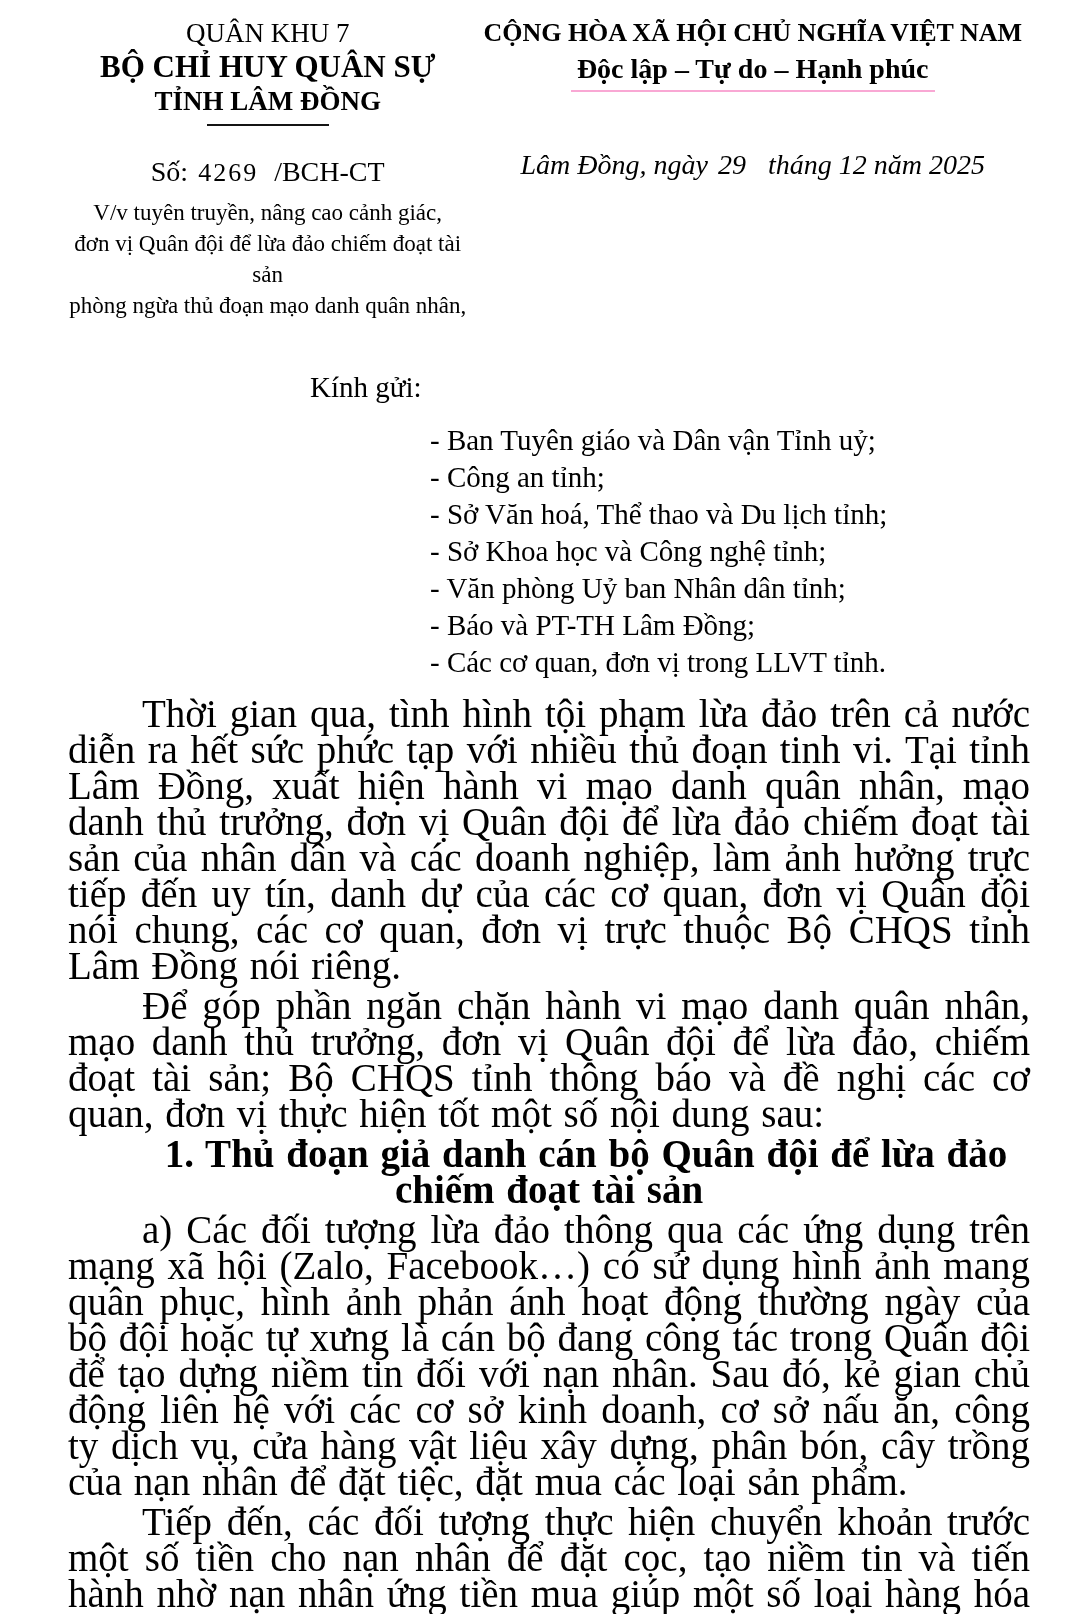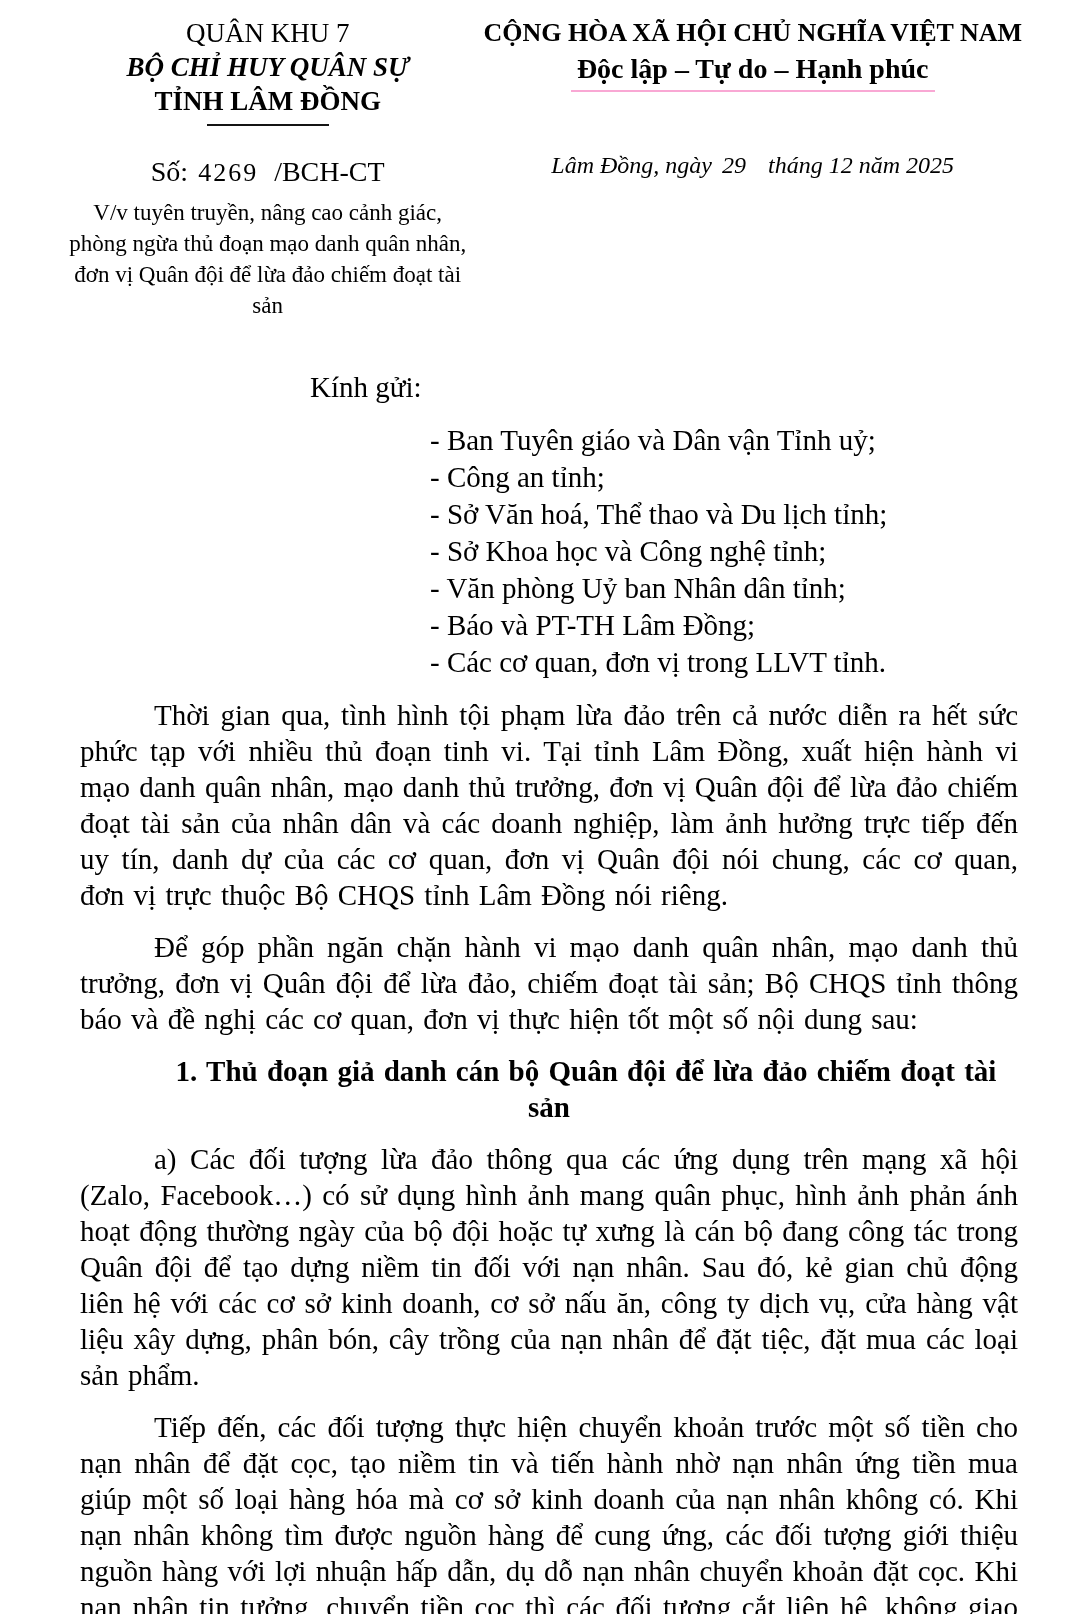--- a/index.html
+++ b/index.html
@@ -15,21 +15,21 @@
     box-sizing: border-box;
     padding: 16px 52px 0 64px;
   }
 
   
   .header { display: flex; align-items: flex-start; }
   .header-left  { width: 42%; text-align: center; }
   .header-right { width: 58%; text-align: center; }
 
   .org-parent   { font-size: 27px; line-height: 34px; }
-  .org-name     { font-size: 27px; line-height: 34px; font-weight: bold; font-style: italic; }
+  .org-name     { font-size: 31px; line-height: 34px; font-weight: bold; }
   .org-location { font-size: 27px; line-height: 34px; font-weight: bold; }
   .short-rule {
     width: 122px; height: 0;
     border-bottom: 2px solid #141414;
     margin: 6px auto 0 auto;
   }
 
   .doc-number { margin-top: 26px; font-size: 28px; line-height: 40px; white-space: nowrap; }
   .doc-number .num {
     font-size: 26px;
@@ -41,37 +41,37 @@
   .national-title { font-size: 26px; line-height: 34px; font-weight: bold; white-space: nowrap; }
   .motto-wrap { margin-top: 2px; }
   .motto {
     display: inline-block;
     font-size: 28px; line-height: 34px; font-weight: bold;
     border-bottom: 2px solid #f9a8d4;
     padding: 0 6px 4px 6px;
   }
   .date-line {
     margin-top: 56px;
-    font-size: 24px; line-height: 34px;
+    font-size: 28px; line-height: 34px;
     font-style: italic;
     white-space: nowrap;
   }
   .date-line .day { padding: 0 22px 0 10px; }
 
   
   .salutation { margin-top: 48px; font-size: 29px; line-height: 37px; }
   .salutation-label { margin-left: 246px; }
   .recipients { margin-top: 16px; }
   .recipient { margin-left: 366px; }
 
   
   .body-text { margin-top: 15px; }
   .para {
-    margin: 16px;
-    font-size: 29px;
+    margin: 4px;
+    font-size: 39px;
     line-height: 36px;
     text-align: justify;
     text-indent: 74px;
     word-spacing: 2px;
   }
   .para.heading {
     font-weight: bold;
     text-align: center;
   }
 </style>
@@ -85,22 +85,22 @@
     <div class="header-left">
       <div class="org-parent">QUÂN KHU 7</div>
       <div class="org-name">BỘ CHỈ HUY QUÂN SỰ</div>
       <div class="org-location">TỈNH LÂM ĐỒNG</div>
       <div class="short-rule"></div>
 
       <div class="doc-number"><span>Số:</span><span class="num">4269</span><span>/BCH-CT</span></div>
 
       <div class="doc-subject">
         <div>V/v tuyên truyền, nâng cao cảnh giác,</div>
+        <div>đơn vị Quân đội để lừa đảo chiếm đoạt tài sản</div>
         <div>phòng ngừa thủ đoạn mạo danh quân nhân,</div>
-        <div>đơn vị Quân đội để lừa đảo chiếm đoạt tài sản</div>
       </div>
     </div>
 
     <div class="header-right">
       <div class="national-title">CỘNG HÒA XÃ HỘI CHỦ NGHĨA VIỆT NAM</div>
       <div class="motto-wrap">
         <span class="motto">Độc lập – Tự do – Hạnh phúc</span>
       </div>
       <div class="date-line"><span>Lâm Đồng, ngày</span><span class="day">29</span><span>tháng 12 năm 2025</span></div>
     </div>

